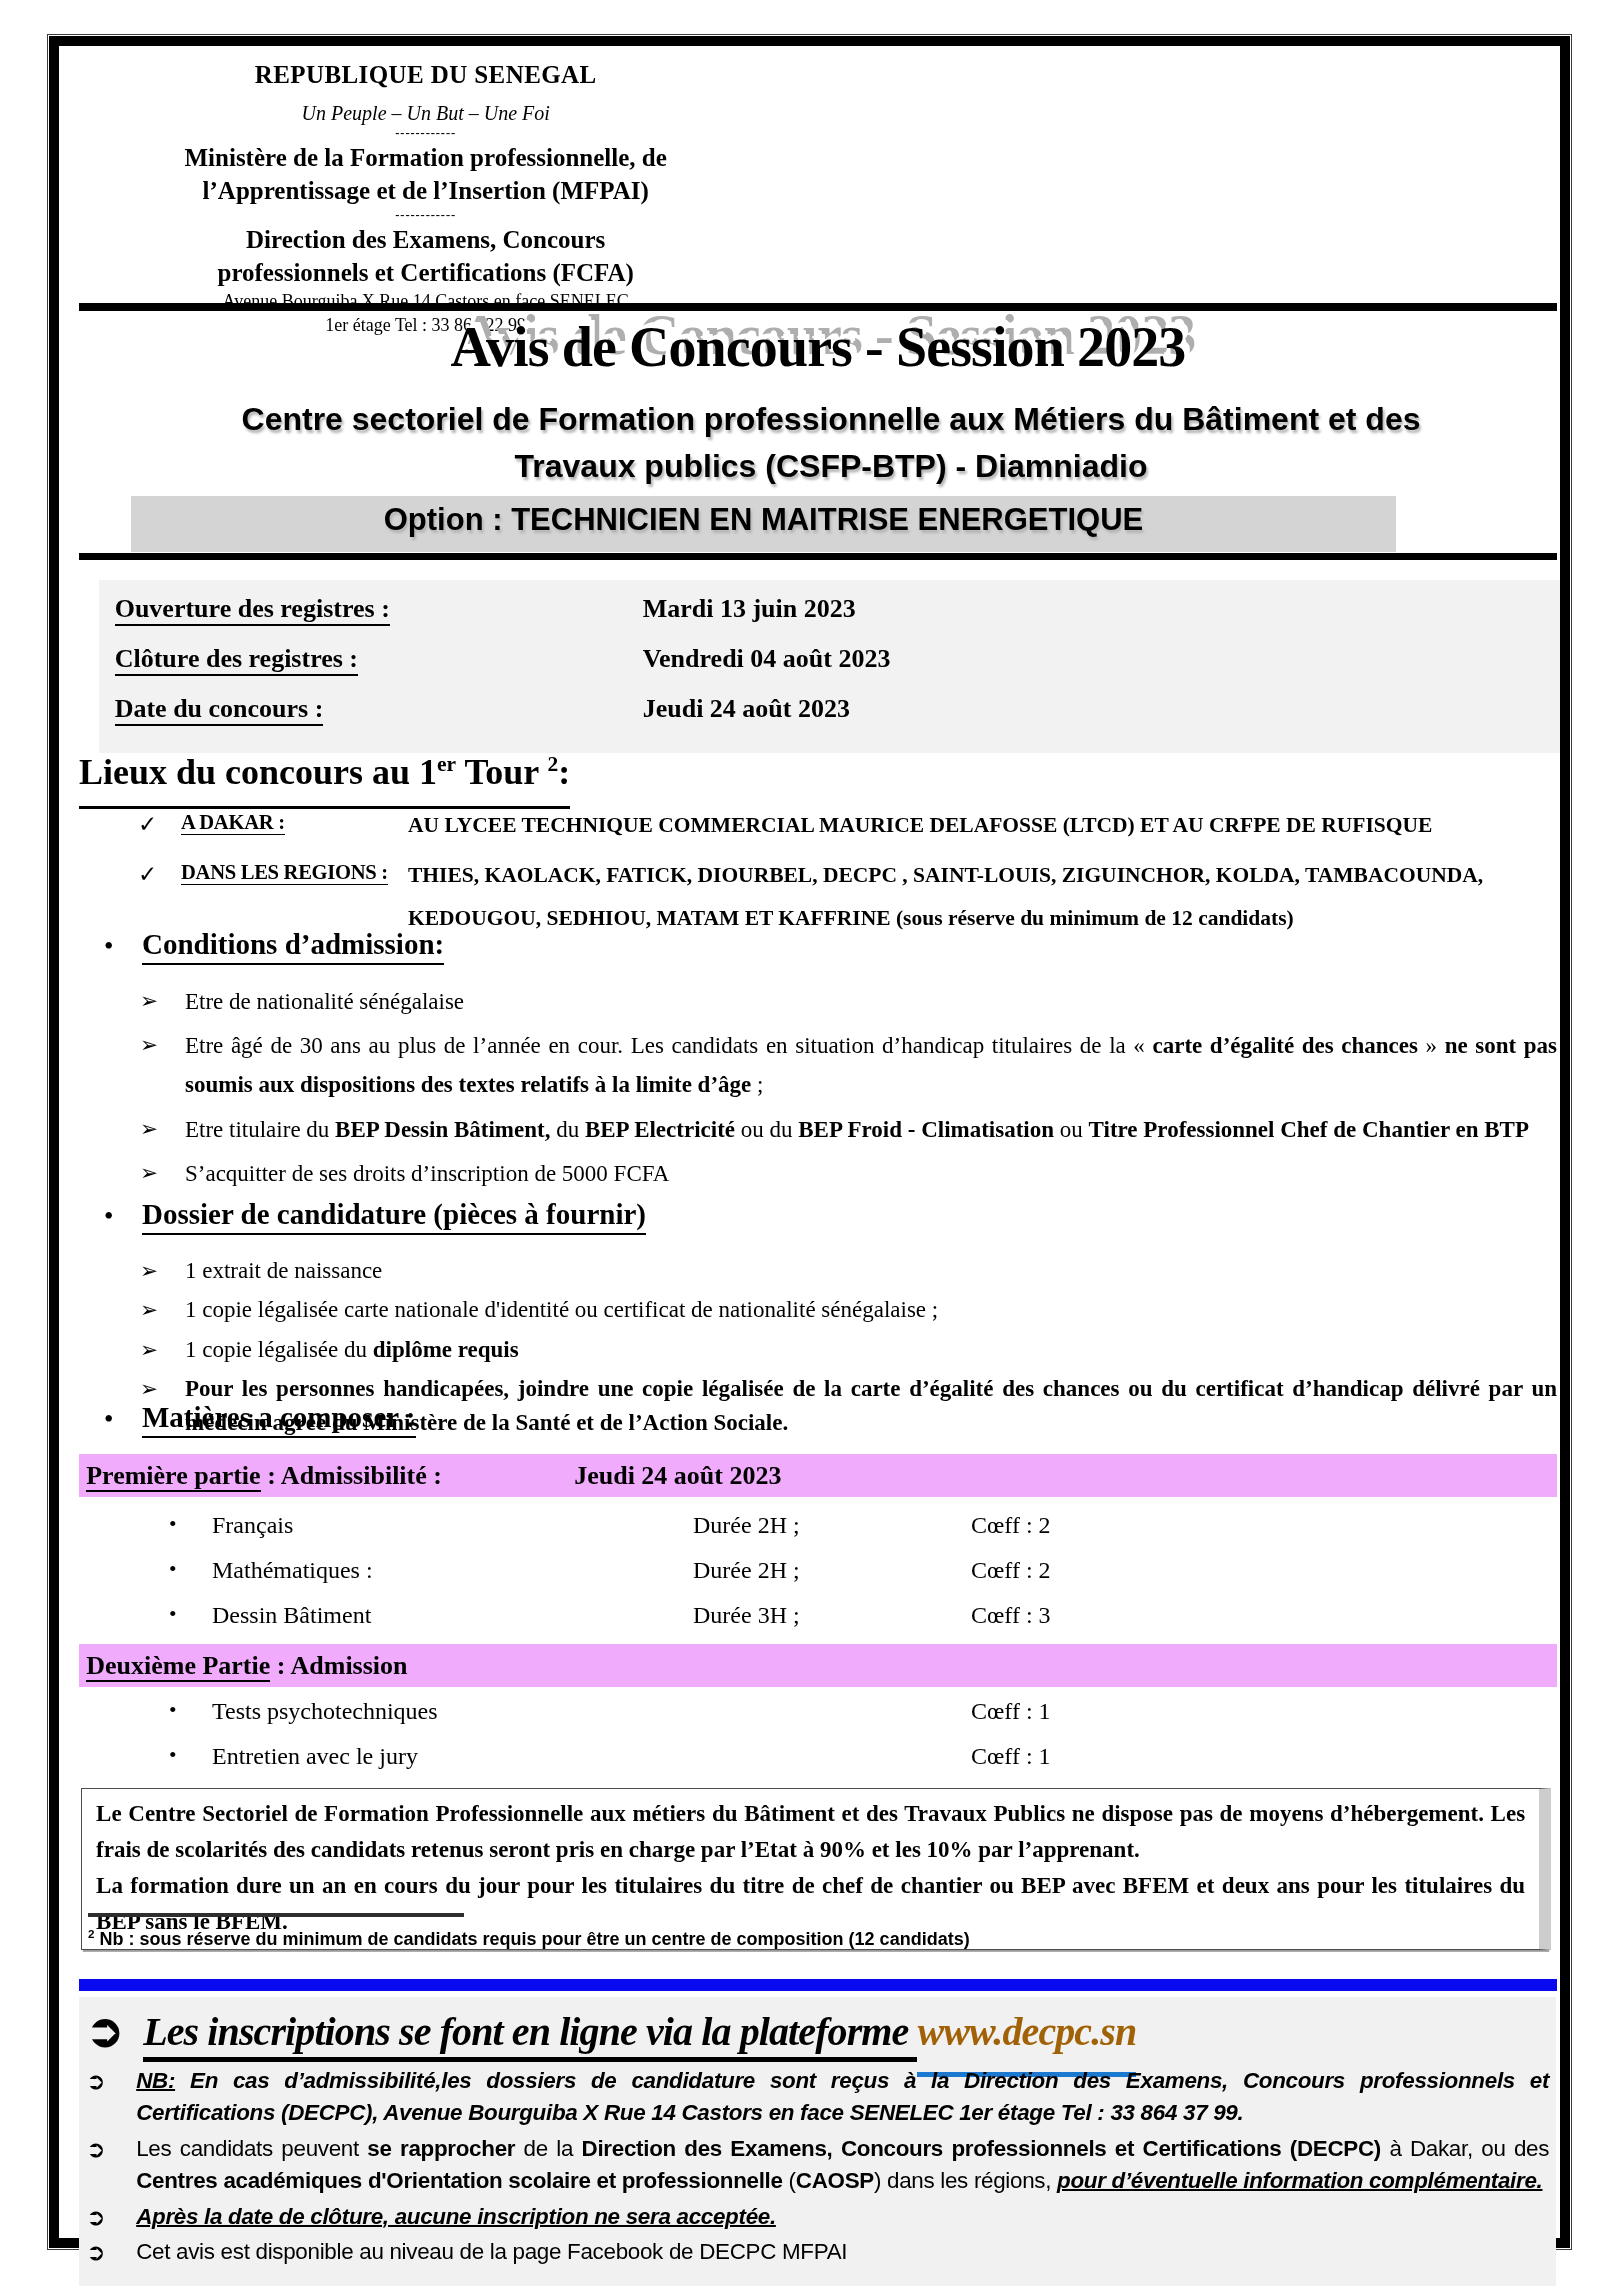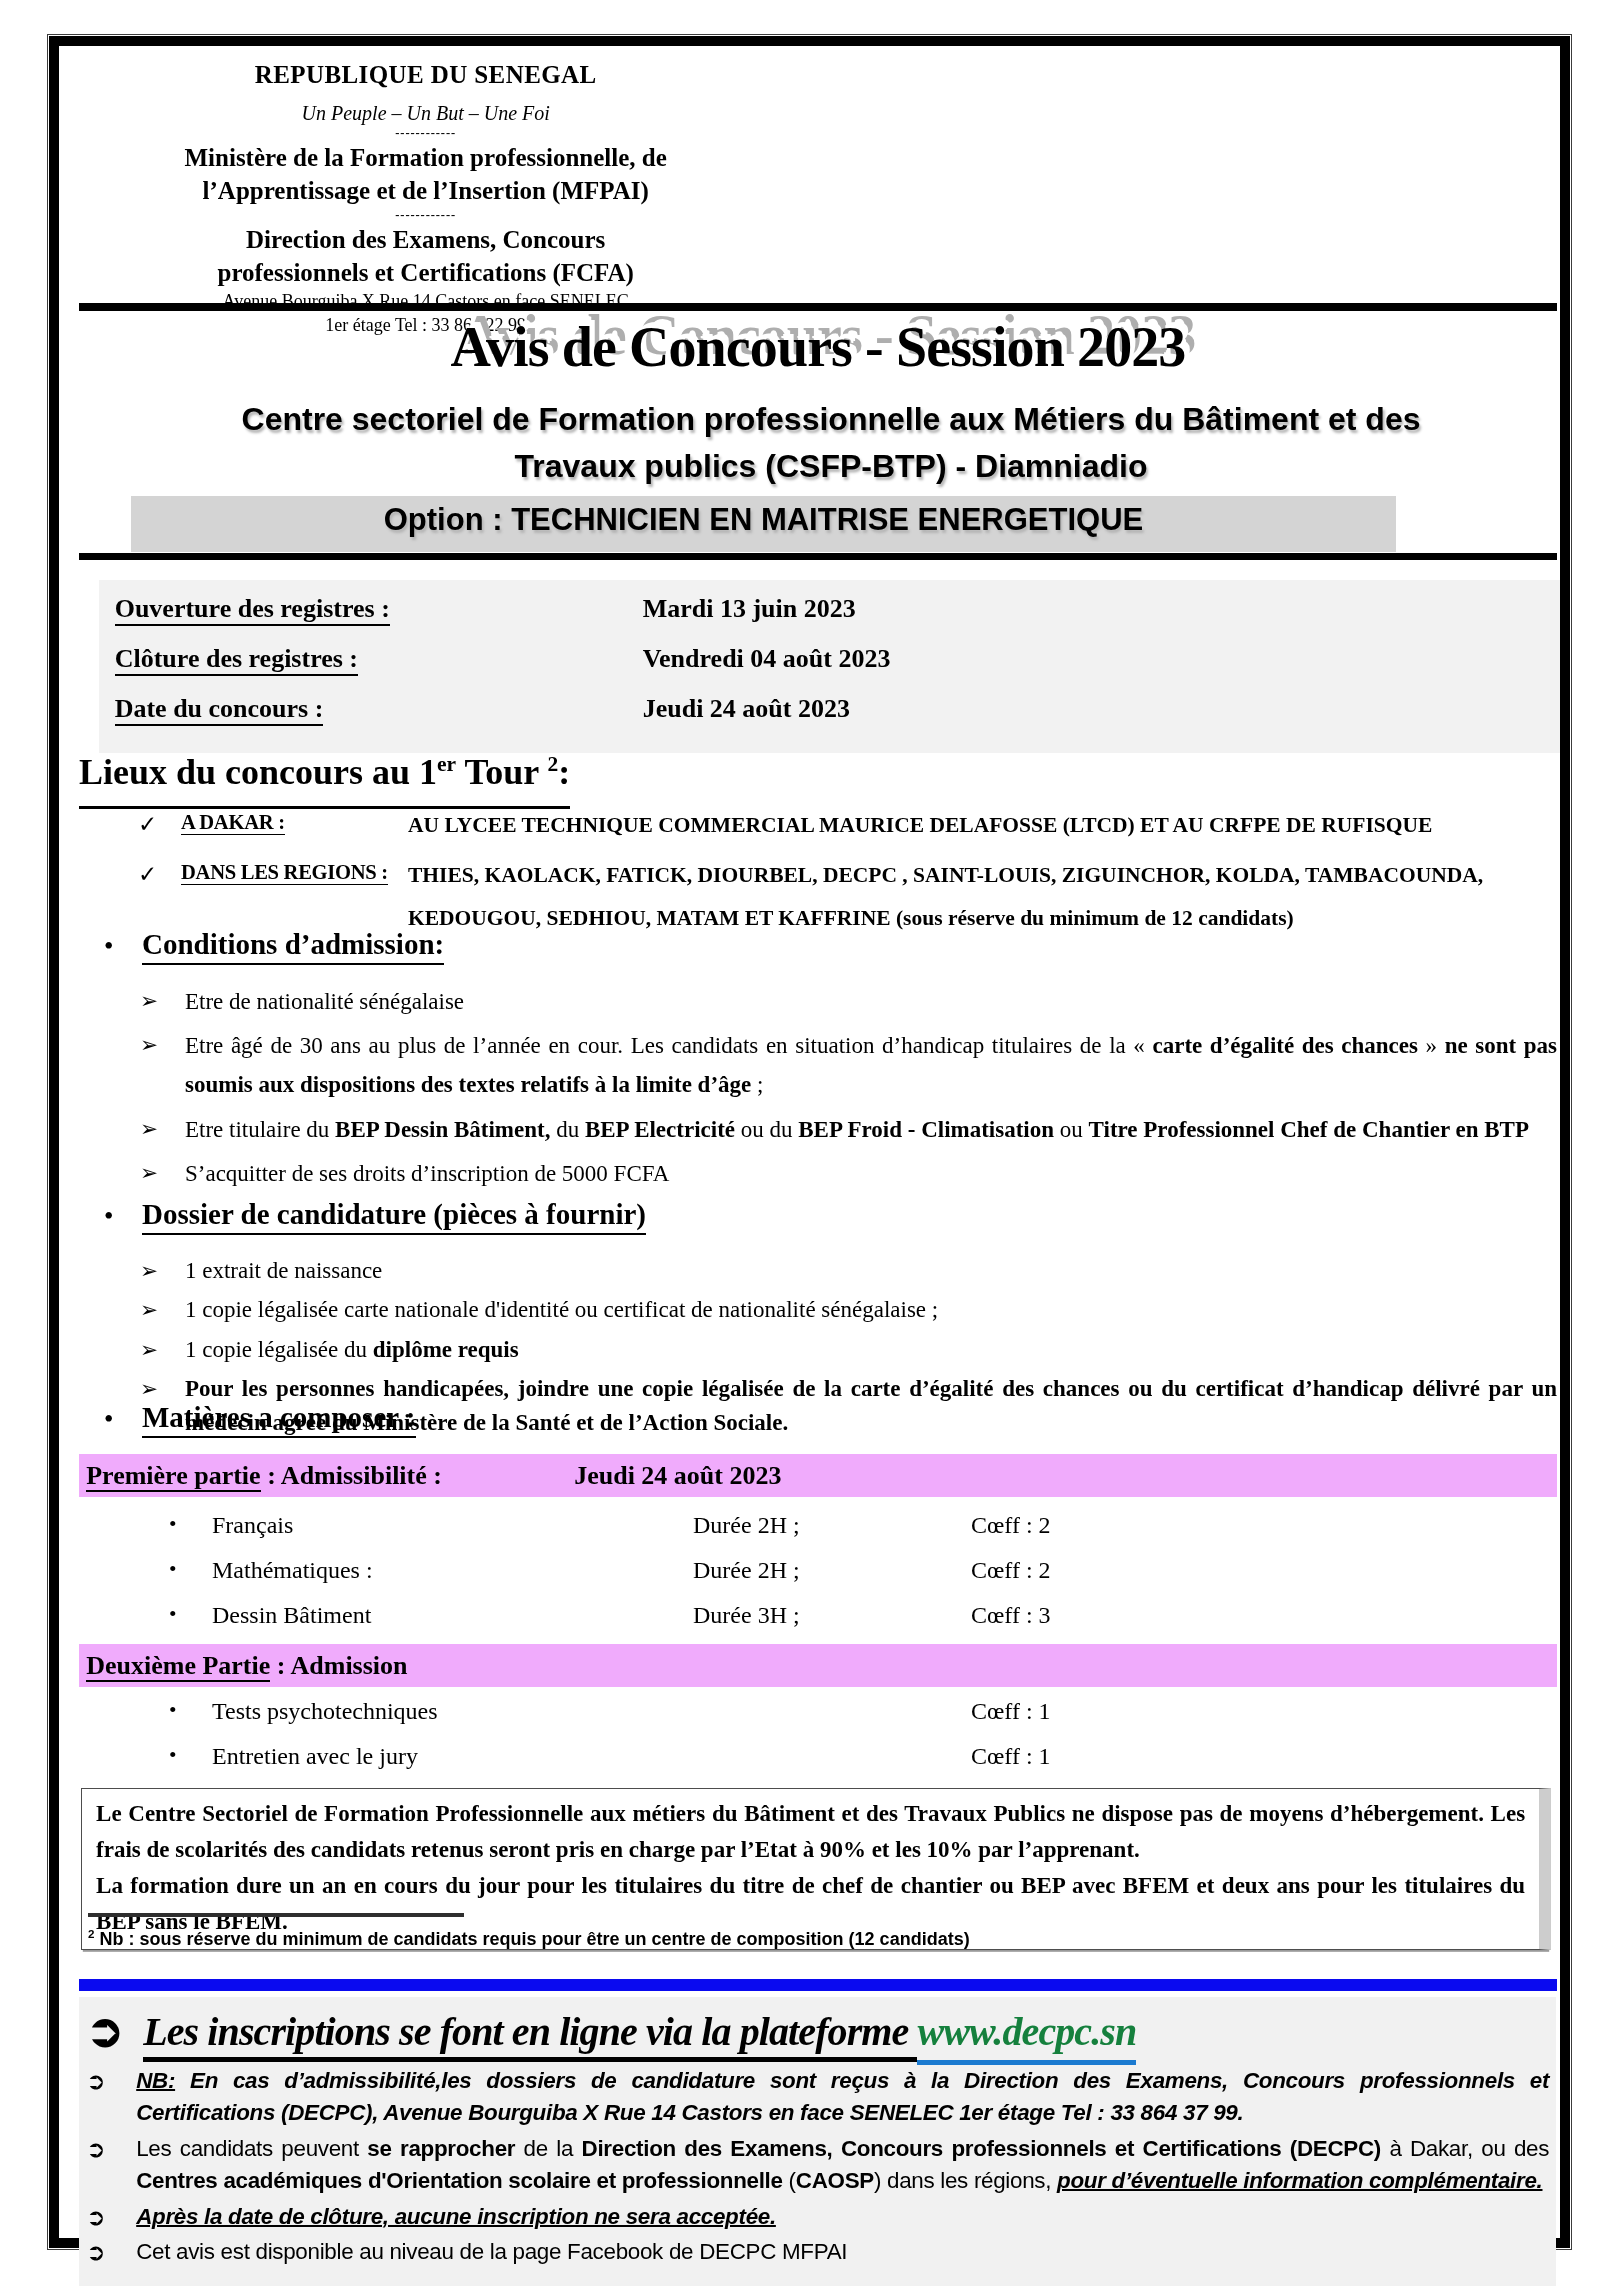--- a/index.html
+++ b/index.html
@@ -100,21 +100,21 @@
   .fn-rule{width:376px;height:3.6px;background:#2e2e2e;margin-bottom:10.7px;}
   .fn-text{font-size:18px;font-weight:bold;}
   .fn-text sup{font-size:11.6px;}
 
   
   .bottom-block{position:absolute;top:1954px;left:0;width:1463px;background:#f1f1f1;padding:10.7px 7.2px 14.3px 7.2px;}
   .insc-row{display:grid;grid-template-columns:57px auto;align-items:center;margin-bottom:10.7px;}
   .insc-bullet{font-size:45px;font-weight:bold;line-height:47px;}
   .insc-text{font-size:40px;font-weight:bold;font-style:italic;letter-spacing:-0.9px;}
   .insc-main{border-bottom:5.4px solid #000;padding-bottom:3.6px;}
-  .insc-link{color:#15803d;border-bottom:5.4px solid #1b7ad0;padding-bottom:6px;text-decoration:none;}
+  .insc-link{color:#a16207;border-bottom:5.4px solid #1b7ad0;padding-bottom:18px;text-decoration:none;}
   .nb-row{display:grid;grid-template-columns:50px auto;margin-bottom:3.6px;
     font-family:"Liberation Sans","DejaVu Sans",sans-serif;}
   .nb-bullet{font-size:23px;font-weight:bold;line-height:32px;}
   .nb-text{font-size:22.4px;line-height:32px;text-align:justify;letter-spacing:-0.3px;}
   .bi{font-weight:bold;font-style:italic;}
   .biu{font-weight:bold;font-style:italic;text-decoration:underline;text-decoration-thickness:1.8px;}
   .nbu{font-weight:bold;font-style:italic;text-decoration:underline;text-decoration-thickness:1.8px;}
 </style>
 </head>
 <body>

